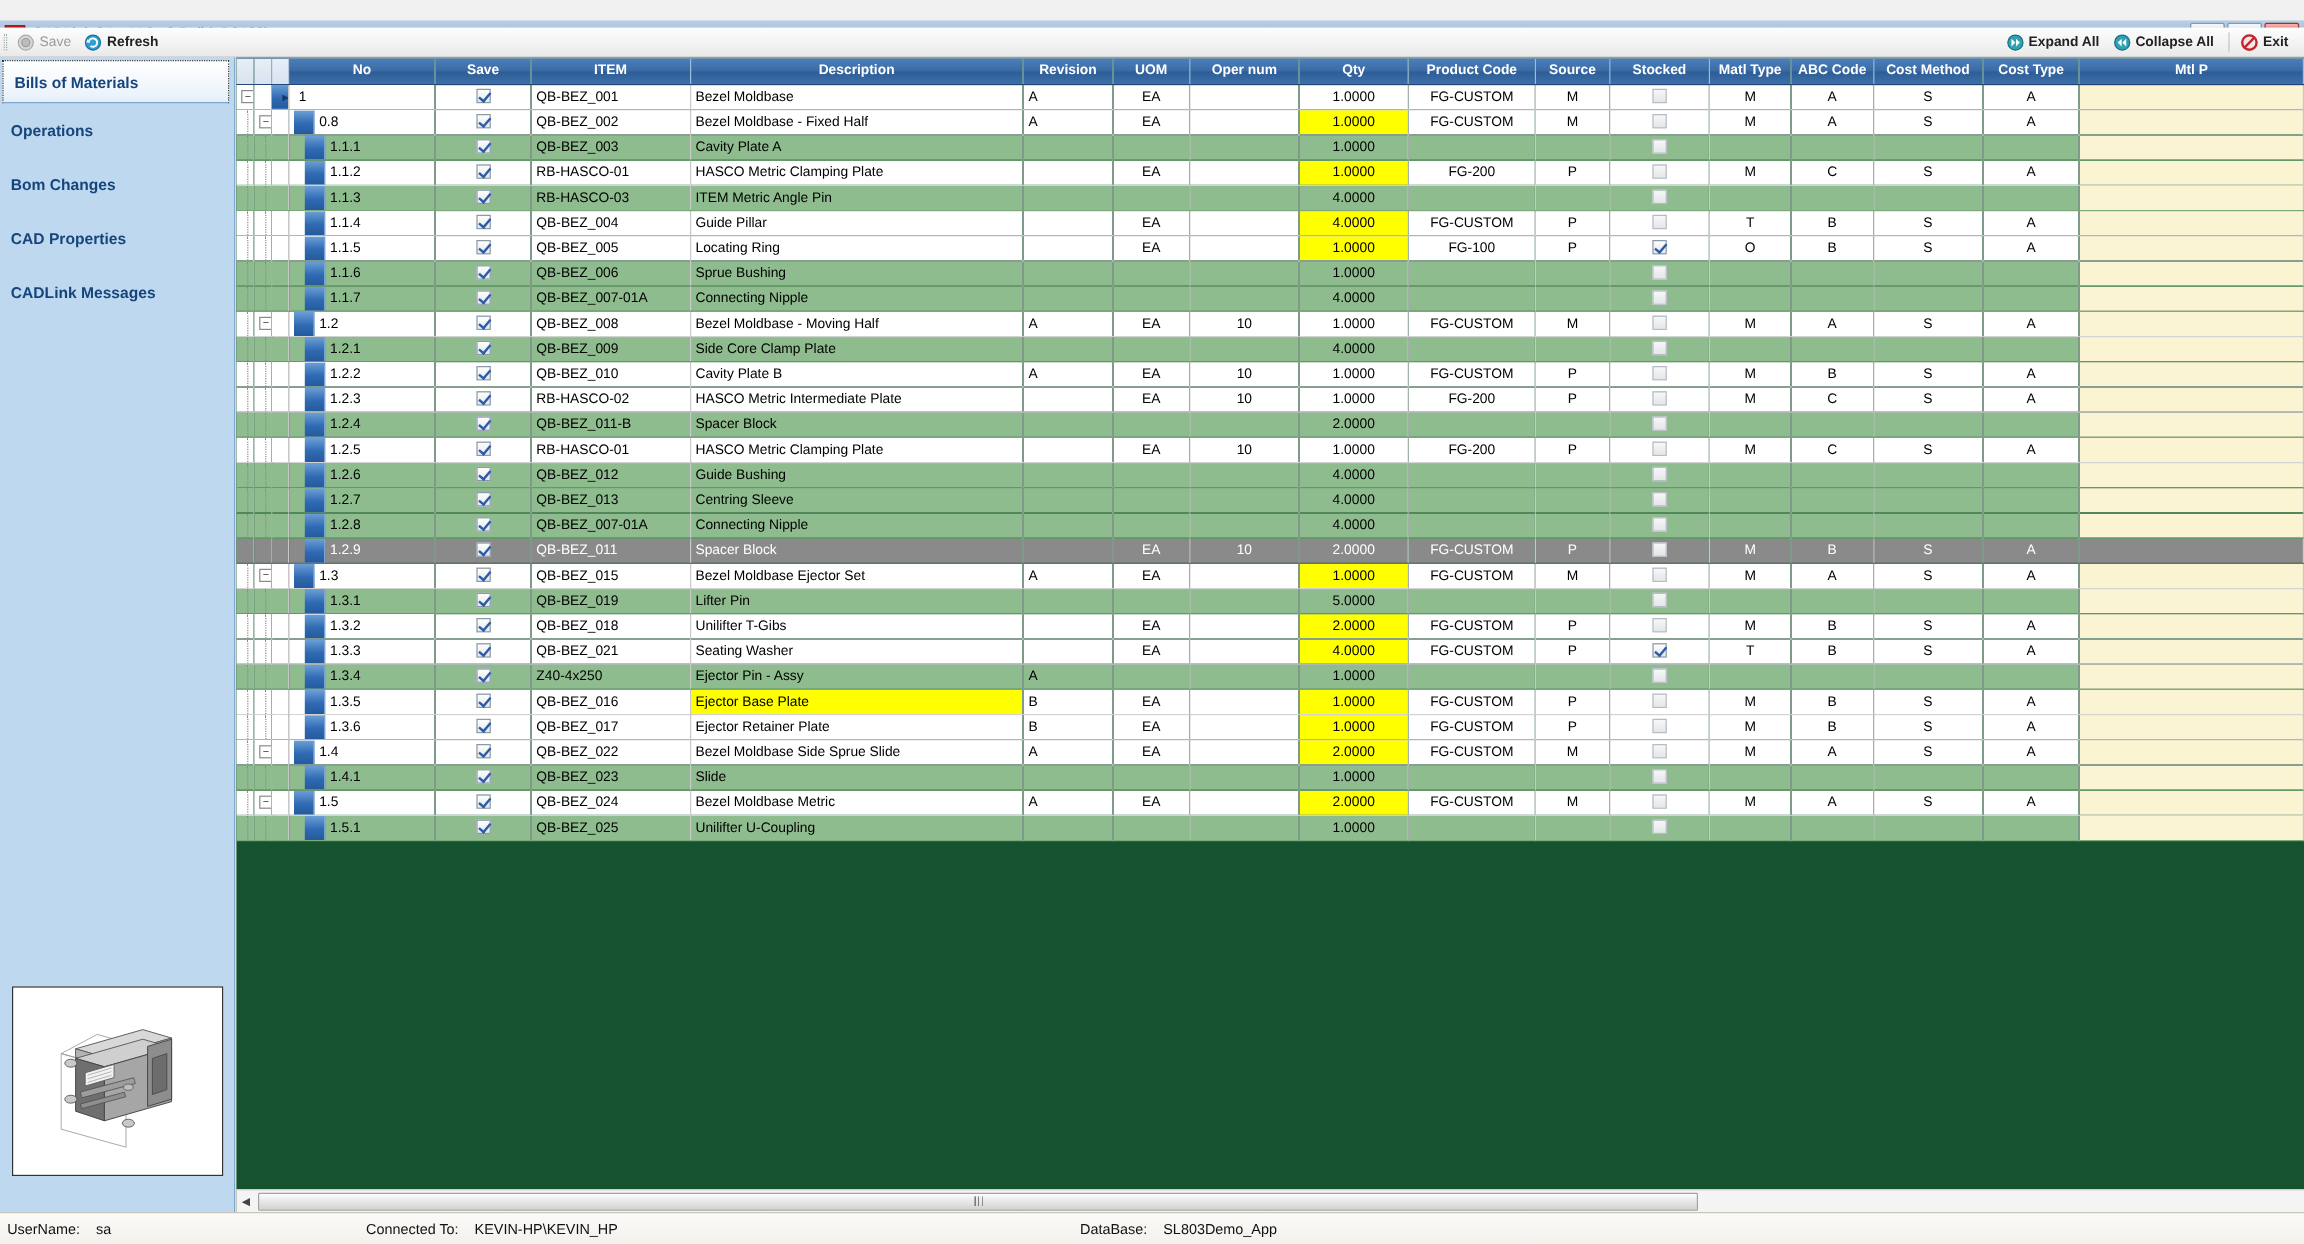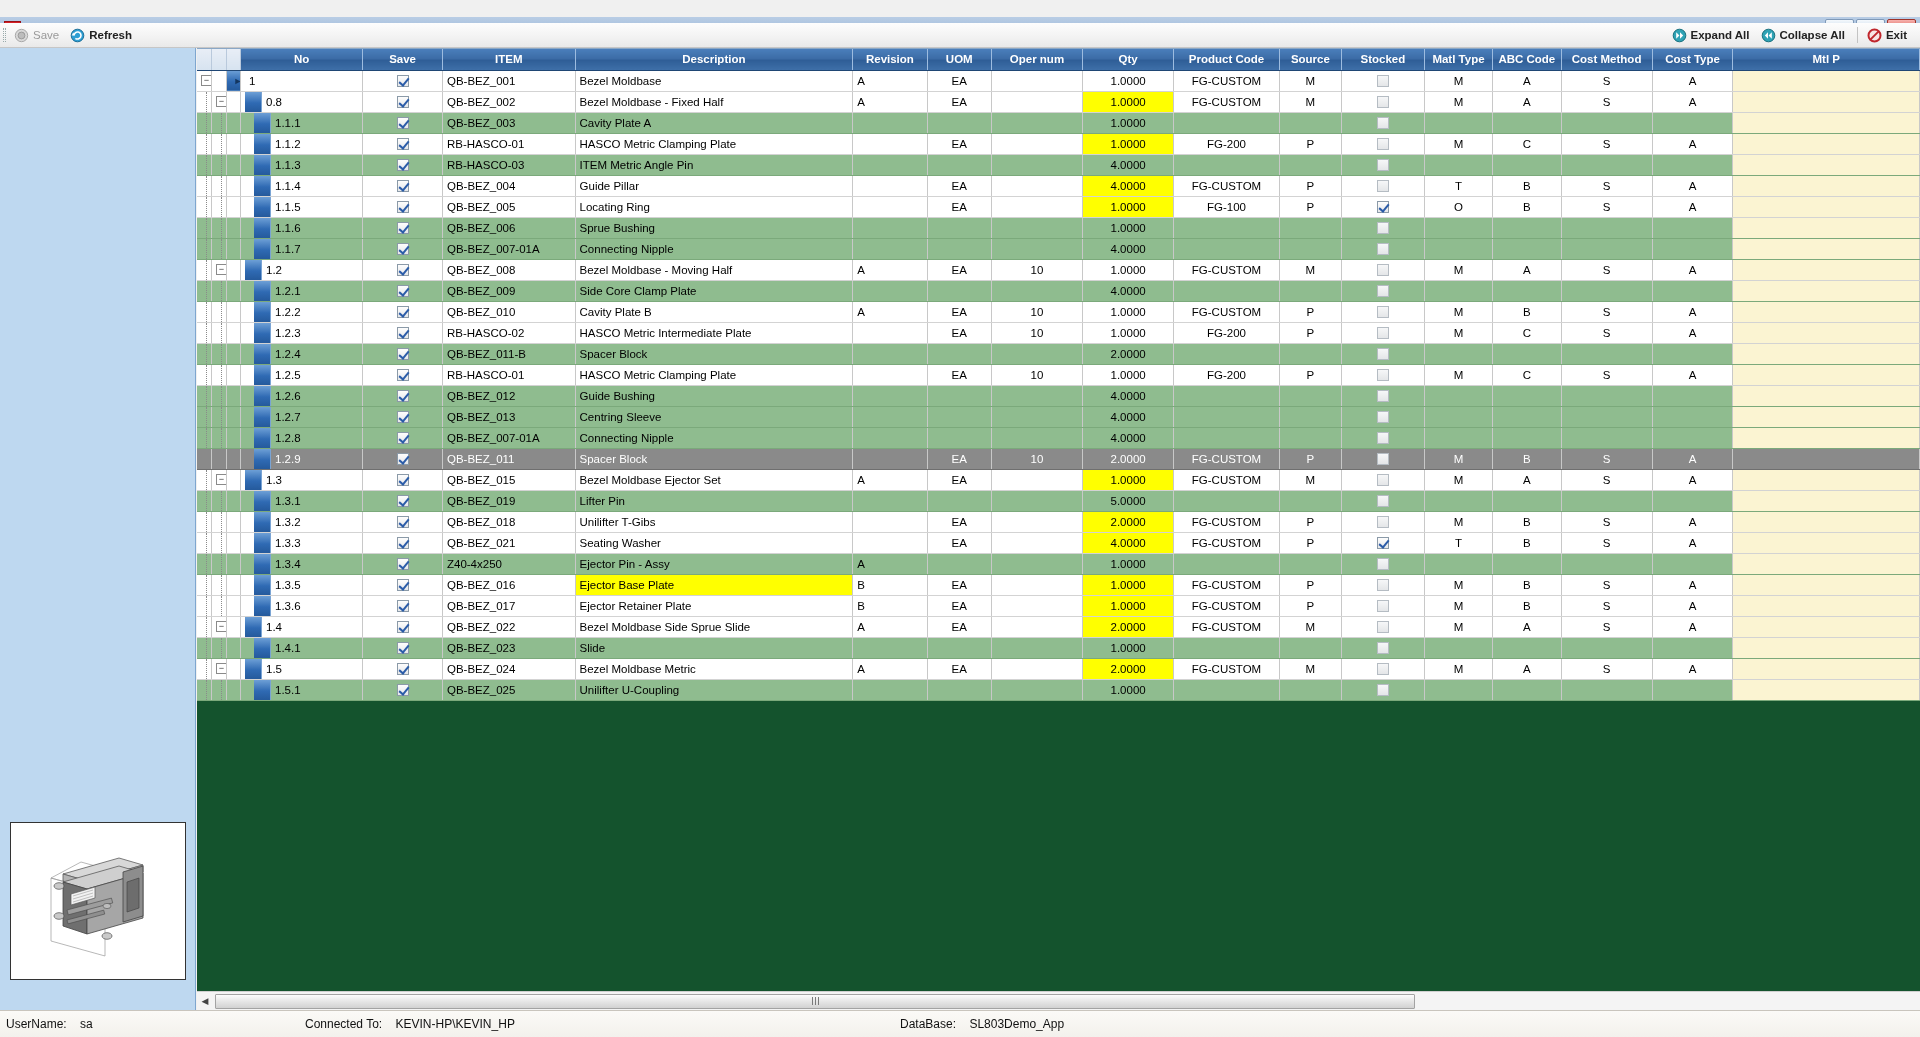--- a/index.html
+++ b/index.html
@@ -264,20 +264,37 @@
           <circle cx="7.5" cy="7.5" r="6.0" fill="#f7e6e6" stroke="#c0272d" stroke-width="2"></circle>
           <path d="M3.6 11.4 L11.4 3.6" stroke="#c0272d" stroke-width="2"></path>
         </svg>
       </span>
       <b>Exit</b>
     </div>
   </div>
 </div>
 
 <div id="sidebar">
+  <div id="side-items">
+      <div class="side-item active">
+        <span>Bills of Materials</span>
+      </div>
+      <div class="side-item">
+        <span>Operations</span>
+      </div>
+      <div class="side-item">
+        <span>Bom Changes</span>
+      </div>
+      <div class="side-item">
+        <span>CAD Properties</span>
+      </div>
+      <div class="side-item">
+        <span>CADLink Messages</span>
+      </div>
+    </div>
   <div id="preview-box">
     <svg width="150" height="130" viewBox="0 0 150 130">
       <g stroke="#6a6a6a" stroke-width="0.7" fill="none">
         <path d="M28 42 L28 105 L82 120 L82 57 Z" stroke="#9a9a9a"></path>
         <path d="M28 42 L58 26 L112 41 L82 57 Z" stroke="#9a9a9a"></path>
       </g>
 
       <g>
         <path d="M40 38 L96 22 L120 29 L64 45 Z" fill="#d8d8d8" stroke="#5c5c5c" stroke-width="0.8"></path>
         <path d="M40 38 L64 45 L64 52 L40 45 Z" fill="#b4b4b4" stroke="#5c5c5c" stroke-width="0.8"></path>

